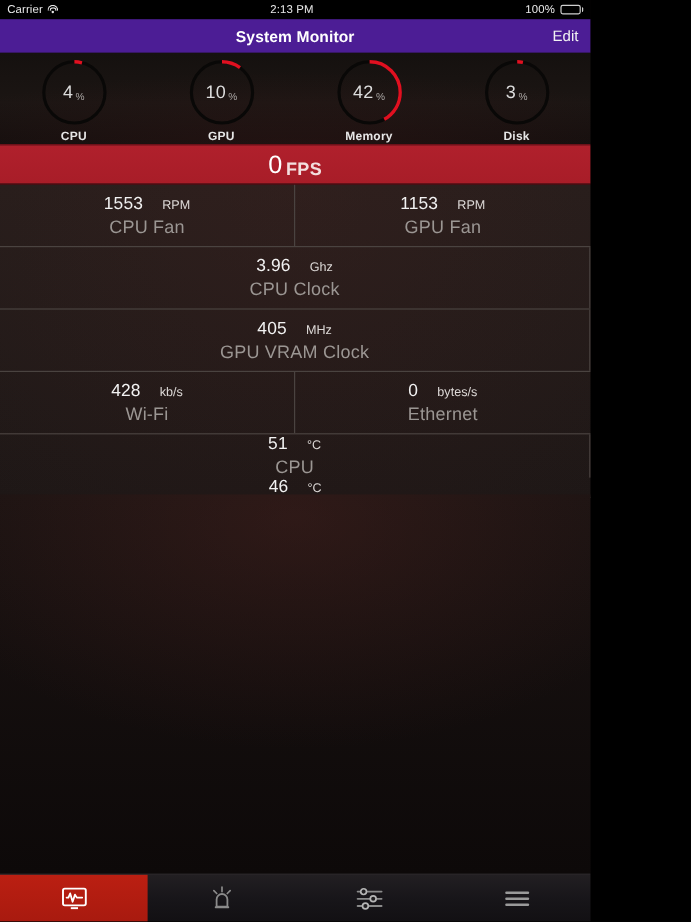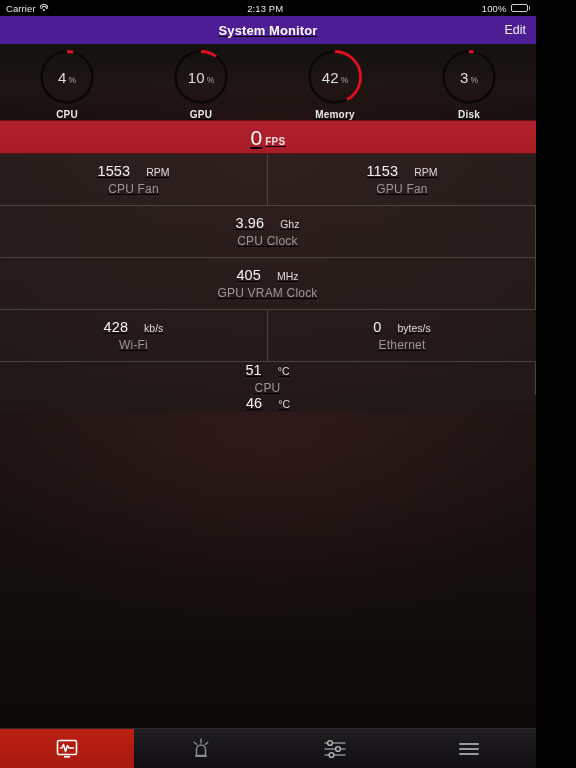--- a/index.html
+++ b/index.html
@@ -3,21 +3,21 @@
 <meta charset="utf-8">
 <style>
   * { margin:0; padding:0; box-sizing:border-box; }
   html, body {
     width:576px; height:768px;
     background:#000;
     font-family:"Liberation Sans", sans-serif;
     -webkit-font-smoothing:antialiased;
     overflow:hidden;
   }
-  #app { position:relative; width:536px; height:768px; background:#0b0909;text-decoration:underline; }
+  #app { position:relative; width:492px; height:768px; background:#0b0909; }
 
   
   .statusbar {
     height:16px; background:#000; color:#e8e8e8;
     display:flex; align-items:center; justify-content:space-between;
     padding:0 6px; font-size:9.5px; letter-spacing:.1px;
   }
   .sb-left, .sb-right { display:flex; align-items:center; gap:4px; }
   .wifi-ic { display:inline-block; width:9px; height:8px; position:relative; }
   .wifi-ic i {
@@ -65,41 +65,41 @@
   .g-label { margin-top:3px; font-size:10px; color:#e6e6e6; font-weight:600; letter-spacing:.2px; }
 
   
   .fps {
     height:34px; background:linear-gradient(180deg,#b0202c 0%,#a81d28 100%);
     border-top:1px solid #6e1119; border-bottom:1px solid #5c0e15;
     display:flex; align-items:center; justify-content:center; gap:3px;
     cursor:pointer;
   }
   .fps .num { color:#fff; font-size:21px; font-weight:300; line-height:1; }
-  .fps .unit { color:#f3dede; font-size:10px; font-weight:700; position:relative; top:4px; letter-spacing:.3px; }
+  .fps .unit { color:#f3dede; font-size:15px; font-weight:700; position:relative; top:4px; letter-spacing:.3px; }
 
   
   .table {
     background:
       radial-gradient(120% 200% at 50% 0%, rgba(90,40,38,.22) 0%, rgba(20,14,13,0) 70%),
       linear-gradient(180deg,#241d1b 0%,#1d1716 100%);
     border-bottom:1px solid #4a4340;
   }
   .trow { display:flex; height:52px; border-bottom:1px solid #4a4340; }
   .trow:last-child { border-bottom:none;flex-direction:column; }
   .tcell {
     flex:1 1 50%; display:flex; flex-direction:column;
     align-items:center; justify-content:center; cursor:pointer;
     position:relative;
   }
   .tcell:first-child { border-right:1px solid #4a4340; }
   .cv { display:flex; align-items:baseline; gap:16px; color:#f2f2f2; }
   .cv .n { font-size:14.5px; font-weight:400; letter-spacing:.1px; }
   .cv .u { font-size:10.5px; color:#ddd9d7; }
-  .cl { margin-top:3px; font-size:12px; color:#9b9693; letter-spacing:.2px; }
+  .cl { margin-top:3px; font-size:15px; color:#9b9693; letter-spacing:.2px; }
 
   
   .filler {
     position:absolute; left:0; right:0; top:412px; bottom:40px;
     background:
       radial-gradient(100% 90% at 50% 6%, rgba(92,40,36,.32) 0%, rgba(20,13,12,0) 68%),
       linear-gradient(180deg,#1a1312 0%,#0d0909 100%);
   }
 
   

